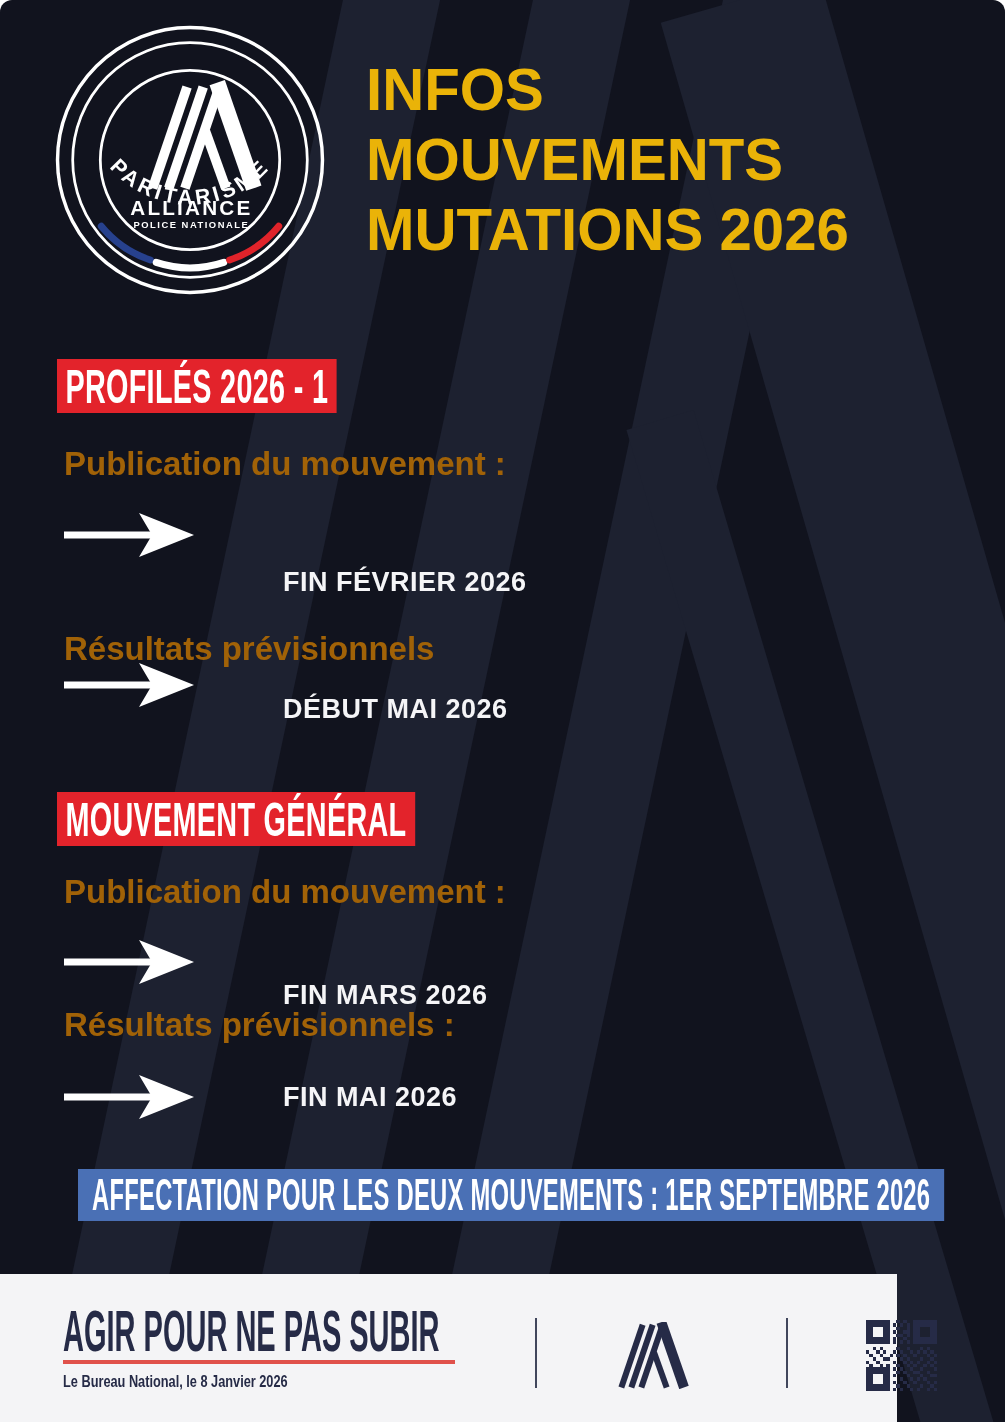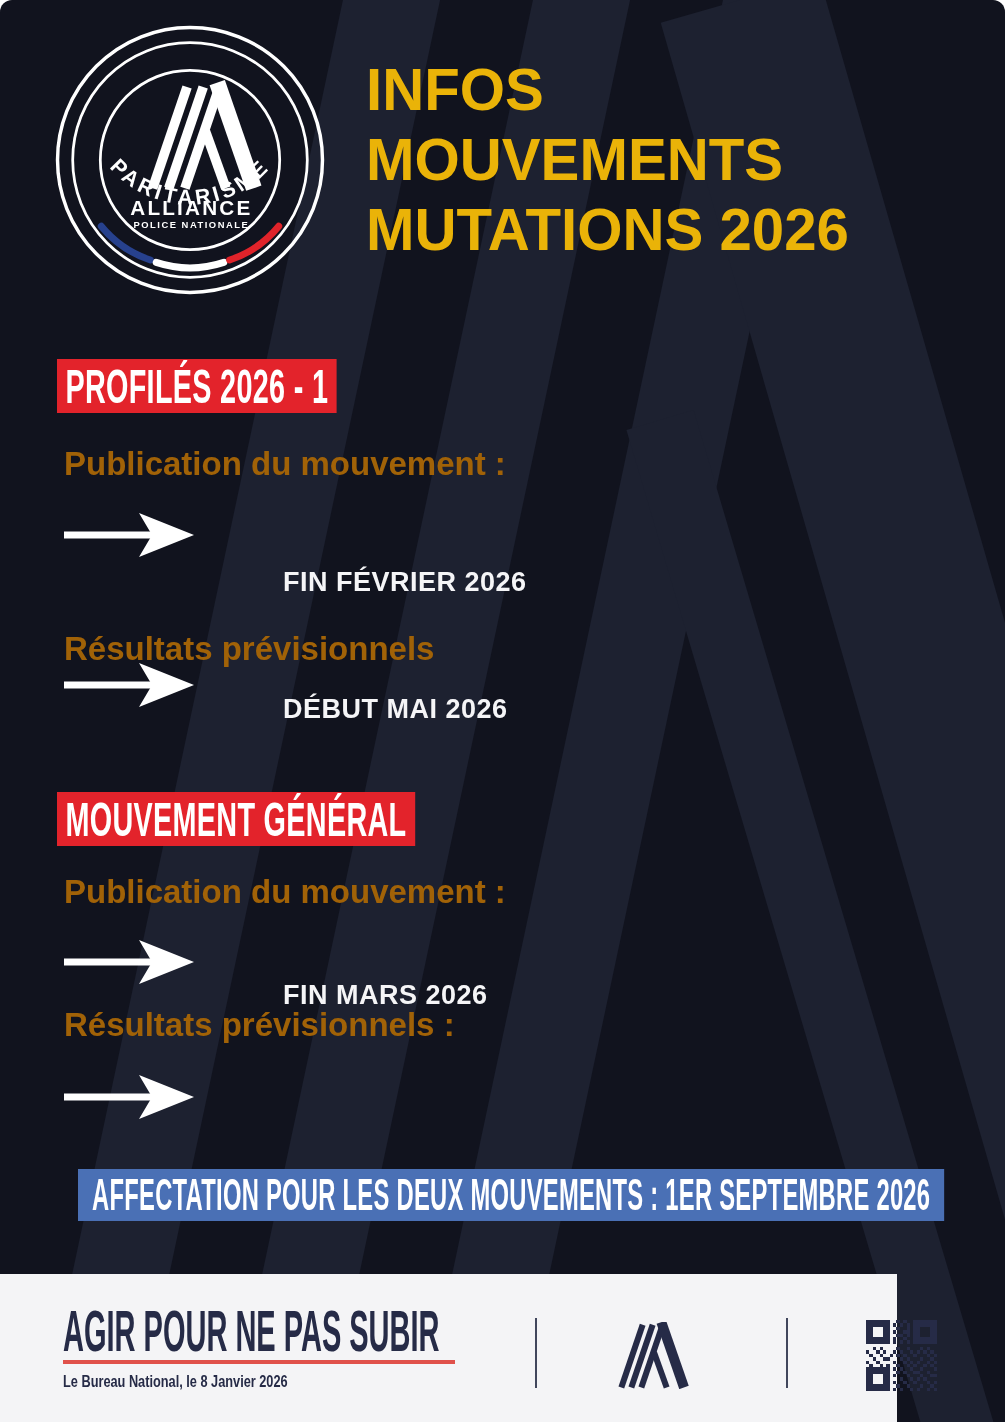--- a/index.html
+++ b/index.html
@@ -116,20 +116,21 @@
   <svg class="arrow a3" viewBox="0 0 130 44">
     <rect x="0" y="18.5" width="88" height="7" fill="#ffffff"></rect>
     <polygon points="75,0 130,22 75,44 88,22" fill="#ffffff"></polygon>
   </svg>
   <div class="value v3">FIN MARS 2026</div>
   <div class="label l4">Résultats prévisionnels :</div>
   <svg class="arrow a4" viewBox="0 0 130 44">
     <rect x="0" y="18.5" width="88" height="7" fill="#ffffff"></rect>
     <polygon points="75,0 130,22 75,44 88,22" fill="#ffffff"></polygon>
   </svg>
+  <div class="value v4">FIN MAI 2026</div>
 
   <div class="banner">
     <span>AFFECTATION POUR LES DEUX MOUVEMENTS : 1ER SEPTEMBRE 2026</span>
   </div>
 
   <div class="footer">
     <span class="slogan">AGIR POUR NE PAS SUBIR</span>
     <div class="underline"></div>
     <span class="dateline">Le Bureau National, le 8 Janvier 2026</span>
 

